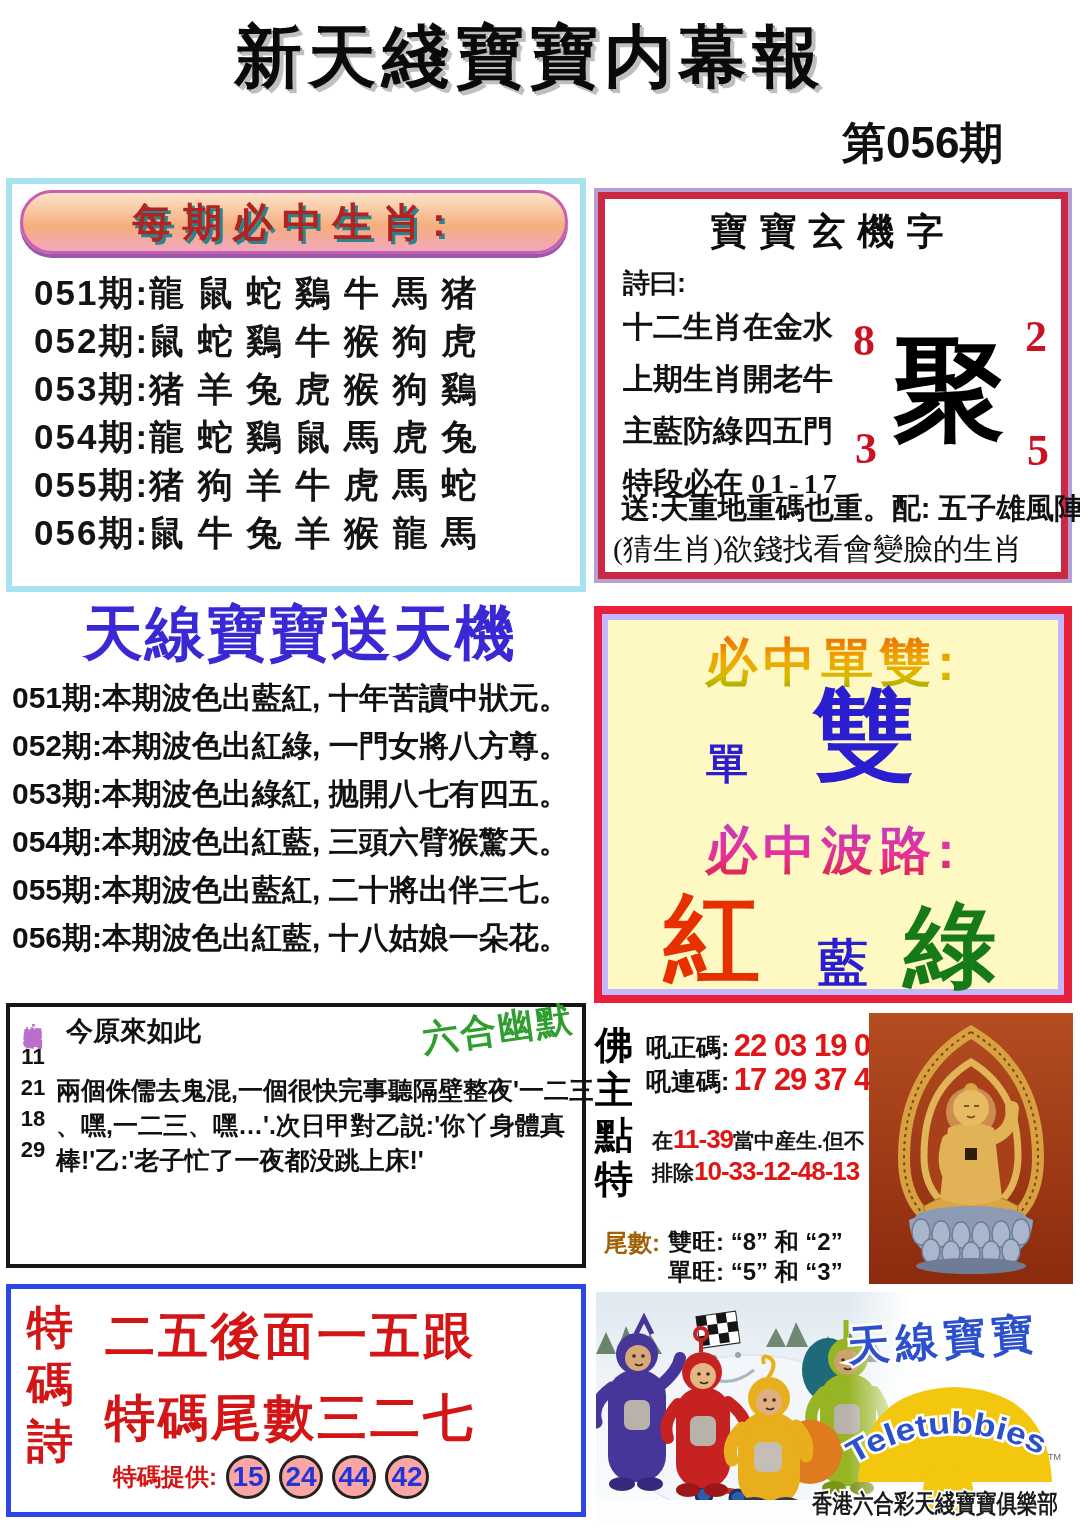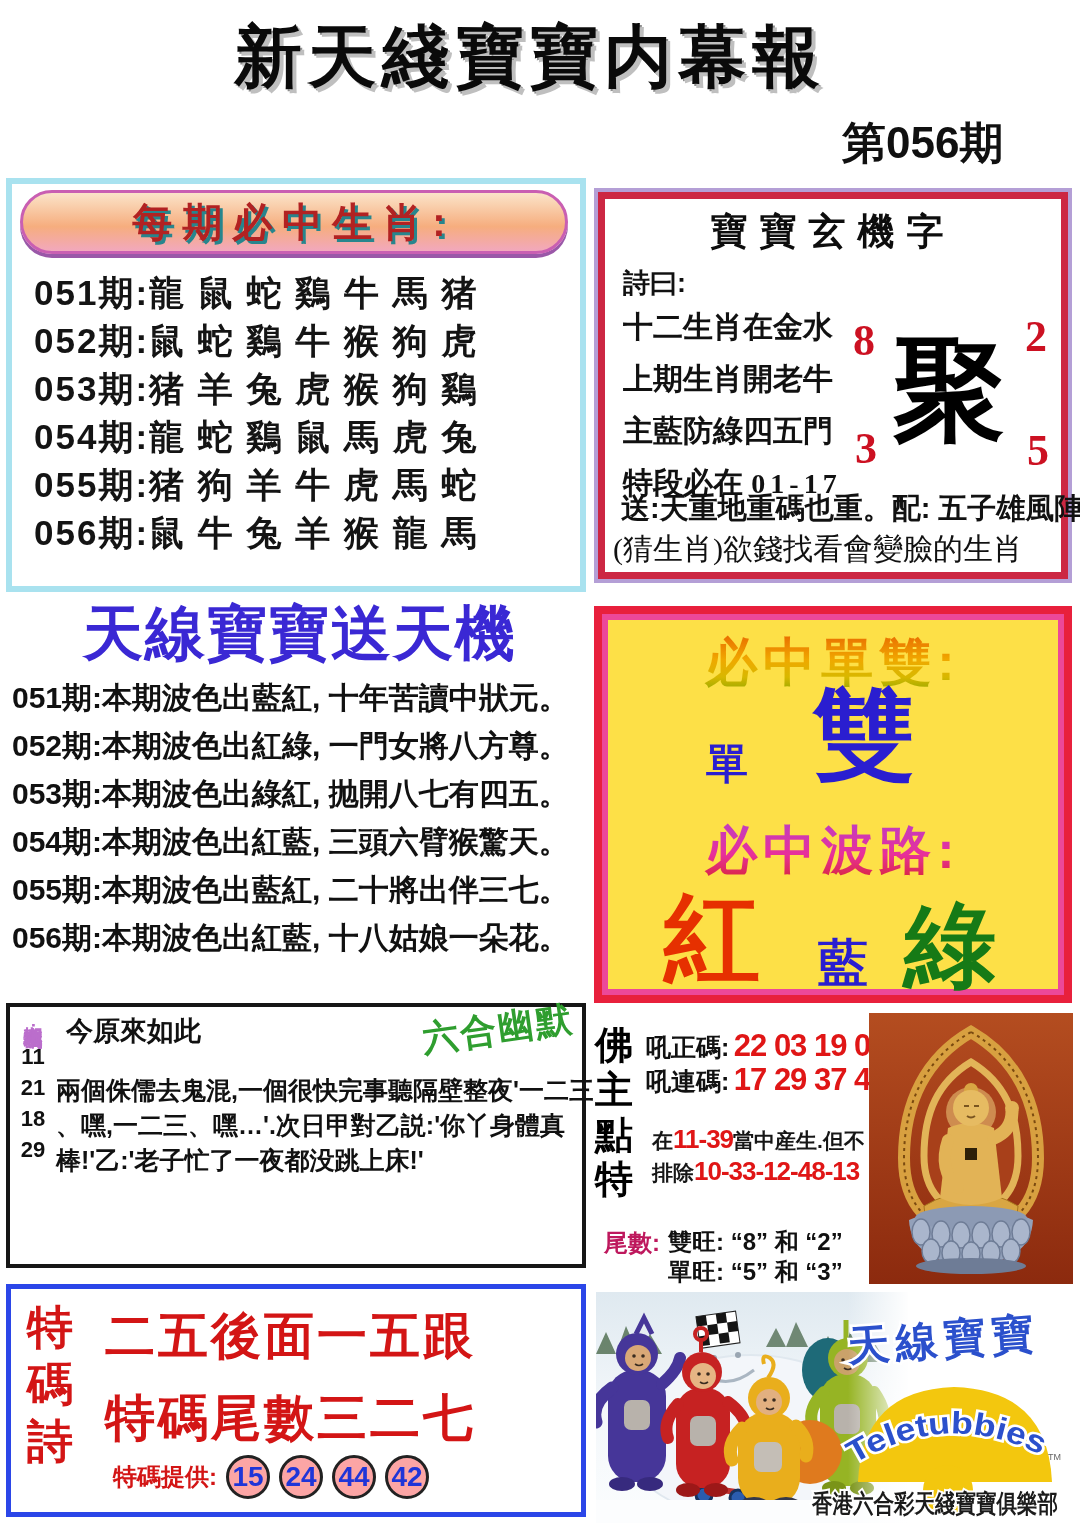--- a/index.html
+++ b/index.html
@@ -79,21 +79,21 @@
     font-size:60px; font-weight:bold; color:#3a28d4; letter-spacing:2px; white-space:nowrap;
   }
   .tianji-rows { position:absolute; left:12px; top:678px; width:575px; }
   .tianji-row { height:48px; font-size:30px; font-weight:bold; color:#111; white-space:nowrap; }
 
   
   .danshuang-box {
     position:absolute; left:594px; top:606px; width:478px; height:397px;
     box-sizing:border-box; border:8px solid #e8203c;
   }
-  .danshuang-inner { position:absolute; inset:0; border:6px solid #ec4899; background:#fde047; }
+  .danshuang-inner { position:absolute; inset:0; border:6px solid #c4b5fd; background:#fef9c3; }
   .ds-title { position:absolute; left:0; right:0; text-align:center; font-size:52px; font-weight:bold; letter-spacing:6px; white-space:nowrap; }
   .ds-title1 { top:8px; }
   .ds-title2 { top:196px; }
   .grad-oy {
     background:linear-gradient(180deg,#e85c00 0%,#f0a800 45%,#d8b800 70%,#7ba200 100%);
     -webkit-background-clip:text; background-clip:text;
     color:transparent; -webkit-text-fill-color:transparent;
   }
   .grad-mr {
     background:linear-gradient(180deg,#b93fc8 0%,#e8309a 55%,#d42525 100%);
@@ -130,21 +130,21 @@
   .buddha-title span {
     font-size:38px; font-weight:bold; color:#000; text-align:center; line-height:1.02;
     font-family:"Liberation Serif","DejaVu Serif",serif;
   }
   .b-row { position:absolute; left:646px; white-space:nowrap; }
   .b-row1 { top:1028px; } .b-row2 { top:1062px; }
   .b-label { font-size:25px; font-weight:bold; color:#111; }
   .b-nums { font-size:31px; font-weight:bold; color:#e01616; letter-spacing:-1px; }
   .b-range { position:absolute; left:652px; top:1124px; font-size:21px; font-weight:bold; color:#161616; line-height:31px; white-space:nowrap; }
   .rnum { color:#e01616; font-size:26px; letter-spacing:-1px; }
-  .b-tail-label { position:absolute; left:604px; top:1227px; font-size:24px; font-weight:bold; color:#be185d;text-align:right; }
+  .b-tail-label { position:absolute; left:604px; top:1227px; font-size:24px; font-weight:bold; color:#a16207;text-align:right; }
   .b-tail-lines { position:absolute; left:668px; top:1227px; font-size:24px; font-weight:bold; color:#111; line-height:30px; white-space:nowrap; }
   .buddha-svg { position:absolute; left:866px; top:1010px; }
 
   
   .special-box {
     position:absolute; left:6px; top:1284px; width:580px; height:233px;
     box-sizing:border-box; border:5px solid #2b46e8; background:#fff;
   }
   .special-title { position:absolute; left:16px; top:16px; display:flex; flex-direction:column; gap:10px; }
   .special-title span {

